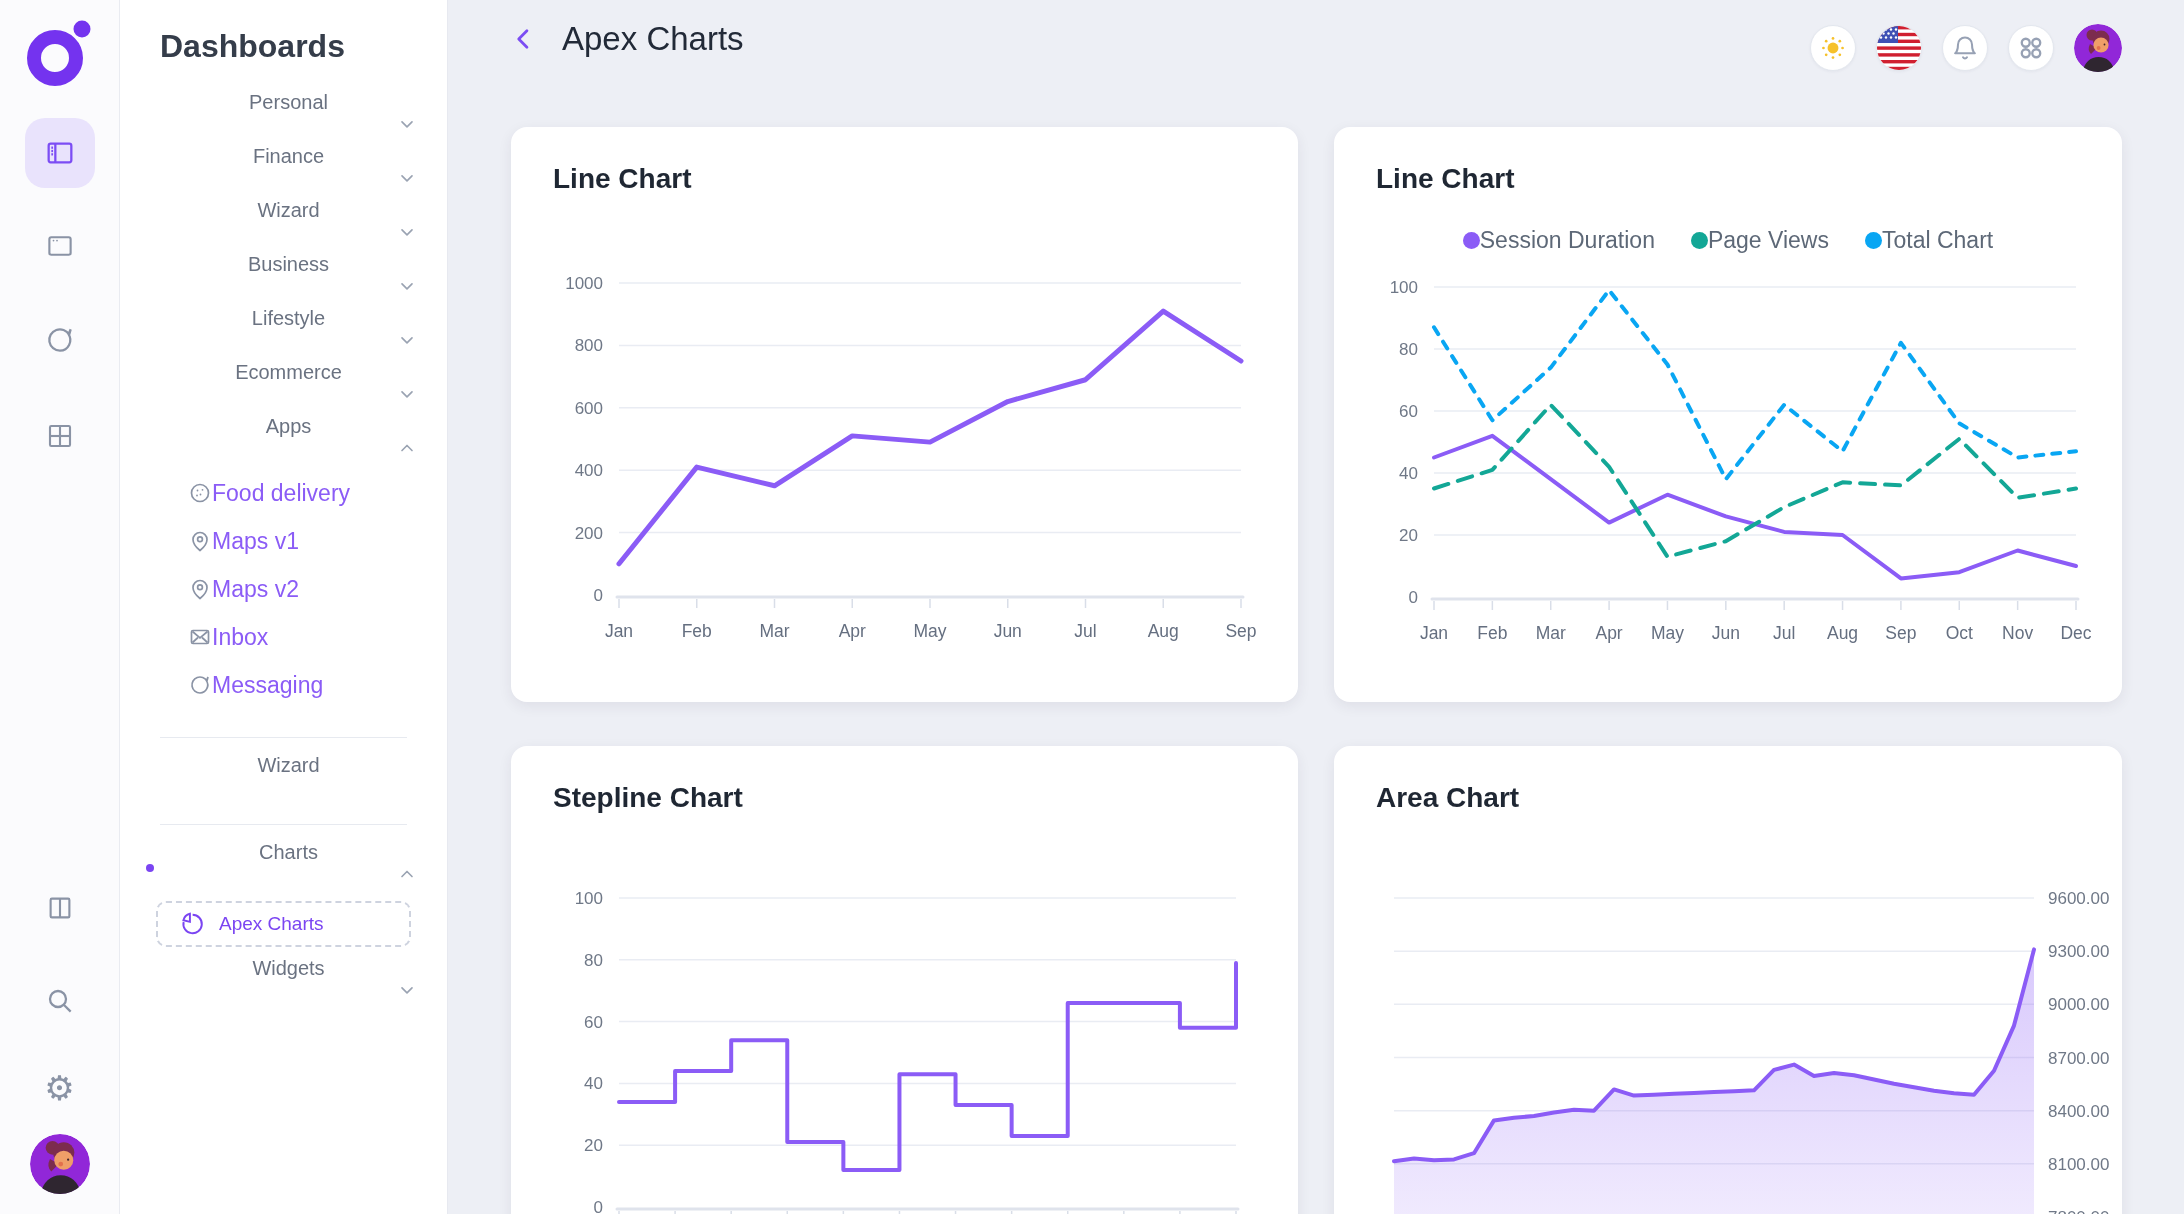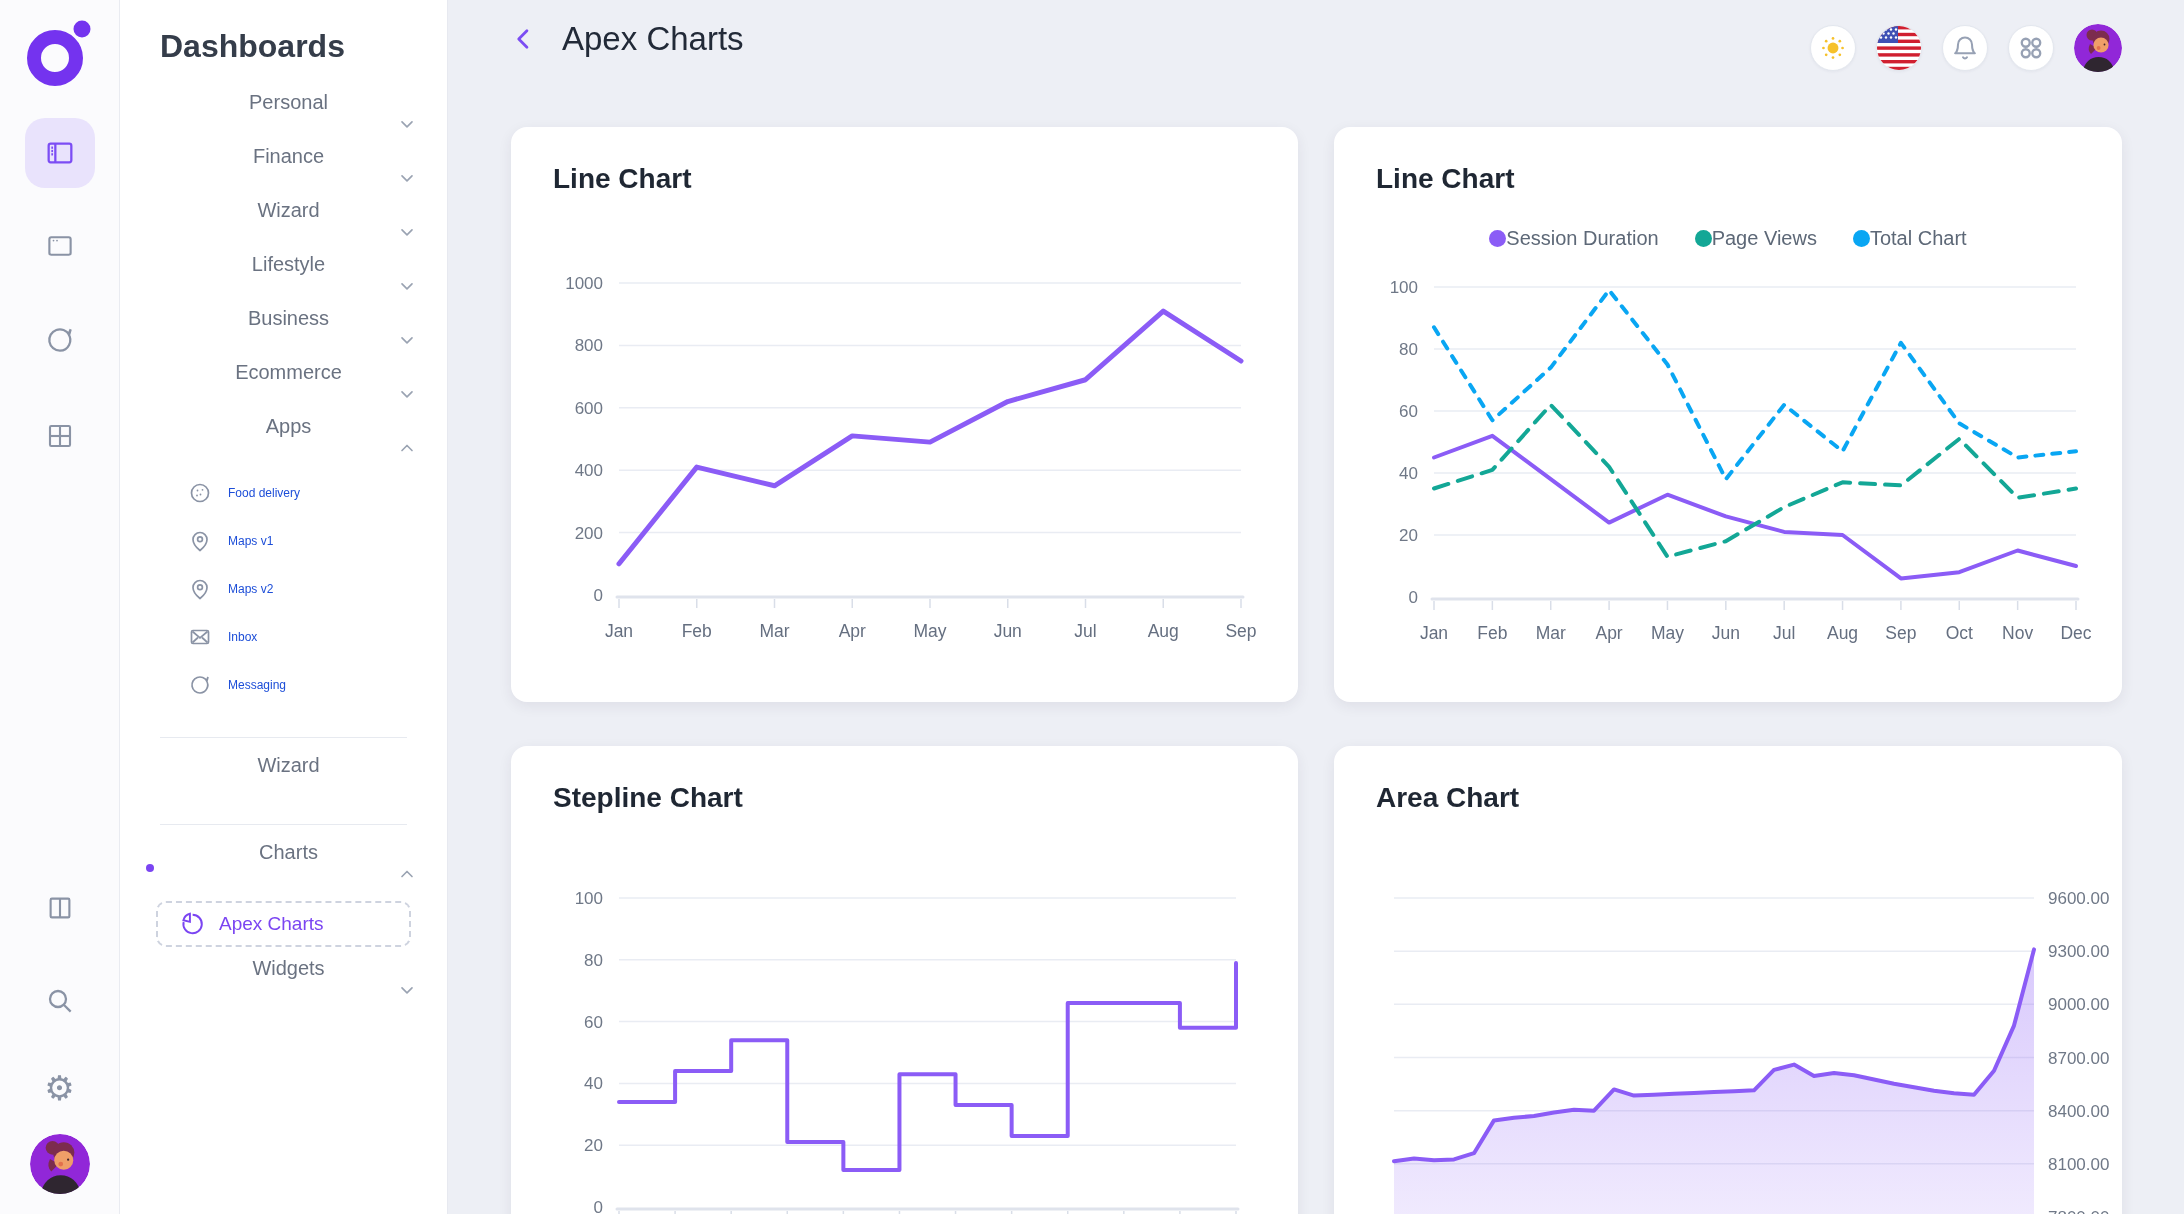--- a/index.html
+++ b/index.html
@@ -18,22 +18,22 @@
   .gear-glyph { font-size:34px; line-height:1; color:#8a93a5; }
   .avatar { border-radius:50%; overflow:hidden; cursor:pointer; }
 
   
   .menu { position:absolute; left:120px; top:0; width:328px; height:1214px; background:#ffffff;
           border-right:1px solid #e7e9f0; z-index:2; }
   .menu-title { margin:28px 0 26px 40px; font-size:32px; font-weight:600; color:#353d4a; }
   .m-item { height:54px; display:flex; align-items:center; padding:0 30px 0 40px;
             color:#6a7281; font-size:20px; cursor:pointer; position:relative;flex-direction:column; }
   .m-item .chev { margin-left:auto; color:#9aa3b2; flex:0 0 auto; }
-  .s-item { height:48px; display:flex; align-items:center; padding-left:68px; gap:16px;
-            color:#1d4ed8; font-size:12px; cursor:pointer; }
+  .s-item { height:48px; display:flex; align-items:center; padding-left:68px; 
+            color:#8b5cf6; font-size:23px; cursor:pointer; }
   .s-item .s-ico { color:#8a93a5; display:flex; }
   .m-div { height:1px; background:#e7eaf0; margin:28px 40px; }
   .dot { position:absolute; left:26px; top:50%; margin-top:-4px; width:8px; height:8px;
          border-radius:50%; background:#7b45f2; }
   .apex-box { margin:6px 36px 0 36px; border:2px dashed #ced3df; border-radius:10px; height:46px;
               display:flex; align-items:center; padding-left:20px; gap:15px; color:#7b45f2;
               font-size:19px; cursor:pointer; background:#fff; }
   .mt10 { margin-top:10px; }
 
   
@@ -47,21 +47,21 @@
               box-shadow:0 1px 3px rgba(40,40,70,.05); }
 
   
   .card { position:absolute; background:#fff; border-radius:16px; box-shadow:0 4px 14px rgba(47,43,61,.08); }
   .card h3 { position:absolute; left:42px; top:36px; font-size:28px; font-weight:700; color:#1f2733; }
   .chart-host { position:absolute; inset:0; }
   .chart-host svg { display:block; font-family:inherit; }
   .chart-legend { position:absolute; top:100px; left:0; right:0; display:flex;
                   justify-content:center; gap:36px; }
   .chart-legend .li { display:flex; align-items:center; cursor:pointer;
-                      font-size:20px; color:#5d6877; }
+                      font-size:23px; color:#5d6877; }
   .chart-legend .li b { width:17px; height:17px; border-radius:50%; display:inline-block; }
   #card1 { left:511px; top:127px; width:787px; height:575px; }
   #card2 { left:1334px; top:127px; width:788px; height:575px; }
   #card3 { left:511px; top:746px; width:787px; height:575px; }
   #card4 { left:1334px; top:746px; width:788px; height:575px; }
 </style>
 </head>
 <body>
 
 <div class="rail">
@@ -153,27 +153,27 @@
         <path d="M6 9.5l6 6 6-6"></path>
       </svg>
   </div>
   <div class="m-item">
     <span>Wizard</span>
     <svg class="chev" width="20" height="20" viewBox="0 0 24 24" fill="none" stroke="currentColor" stroke-width="2" stroke-linecap="round" stroke-linejoin="round">
         <path d="M6 9.5l6 6 6-6"></path>
       </svg>
   </div>
   <div class="m-item">
+    <span>Business</span>
+    <svg class="chev" width="20" height="20" viewBox="0 0 24 24" fill="none" stroke="currentColor" stroke-width="2" stroke-linecap="round" stroke-linejoin="round">
+        <path d="M6 9.5l6 6 6-6"></path>
+      </svg>
+  </div>
+  <div class="m-item">
     <span>Lifestyle</span>
-    <svg class="chev" width="20" height="20" viewBox="0 0 24 24" fill="none" stroke="currentColor" stroke-width="2" stroke-linecap="round" stroke-linejoin="round">
-        <path d="M6 9.5l6 6 6-6"></path>
-      </svg>
-  </div>
-  <div class="m-item">
-    <span>Business</span>
     <svg class="chev" width="20" height="20" viewBox="0 0 24 24" fill="none" stroke="currentColor" stroke-width="2" stroke-linecap="round" stroke-linejoin="round">
         <path d="M6 9.5l6 6 6-6"></path>
       </svg>
   </div>
   <div class="m-item">
     <span>Ecommerce</span>
     <svg class="chev" width="20" height="20" viewBox="0 0 24 24" fill="none" stroke="currentColor" stroke-width="2" stroke-linecap="round" stroke-linejoin="round">
         <path d="M6 9.5l6 6 6-6"></path>
       </svg>
   </div>

